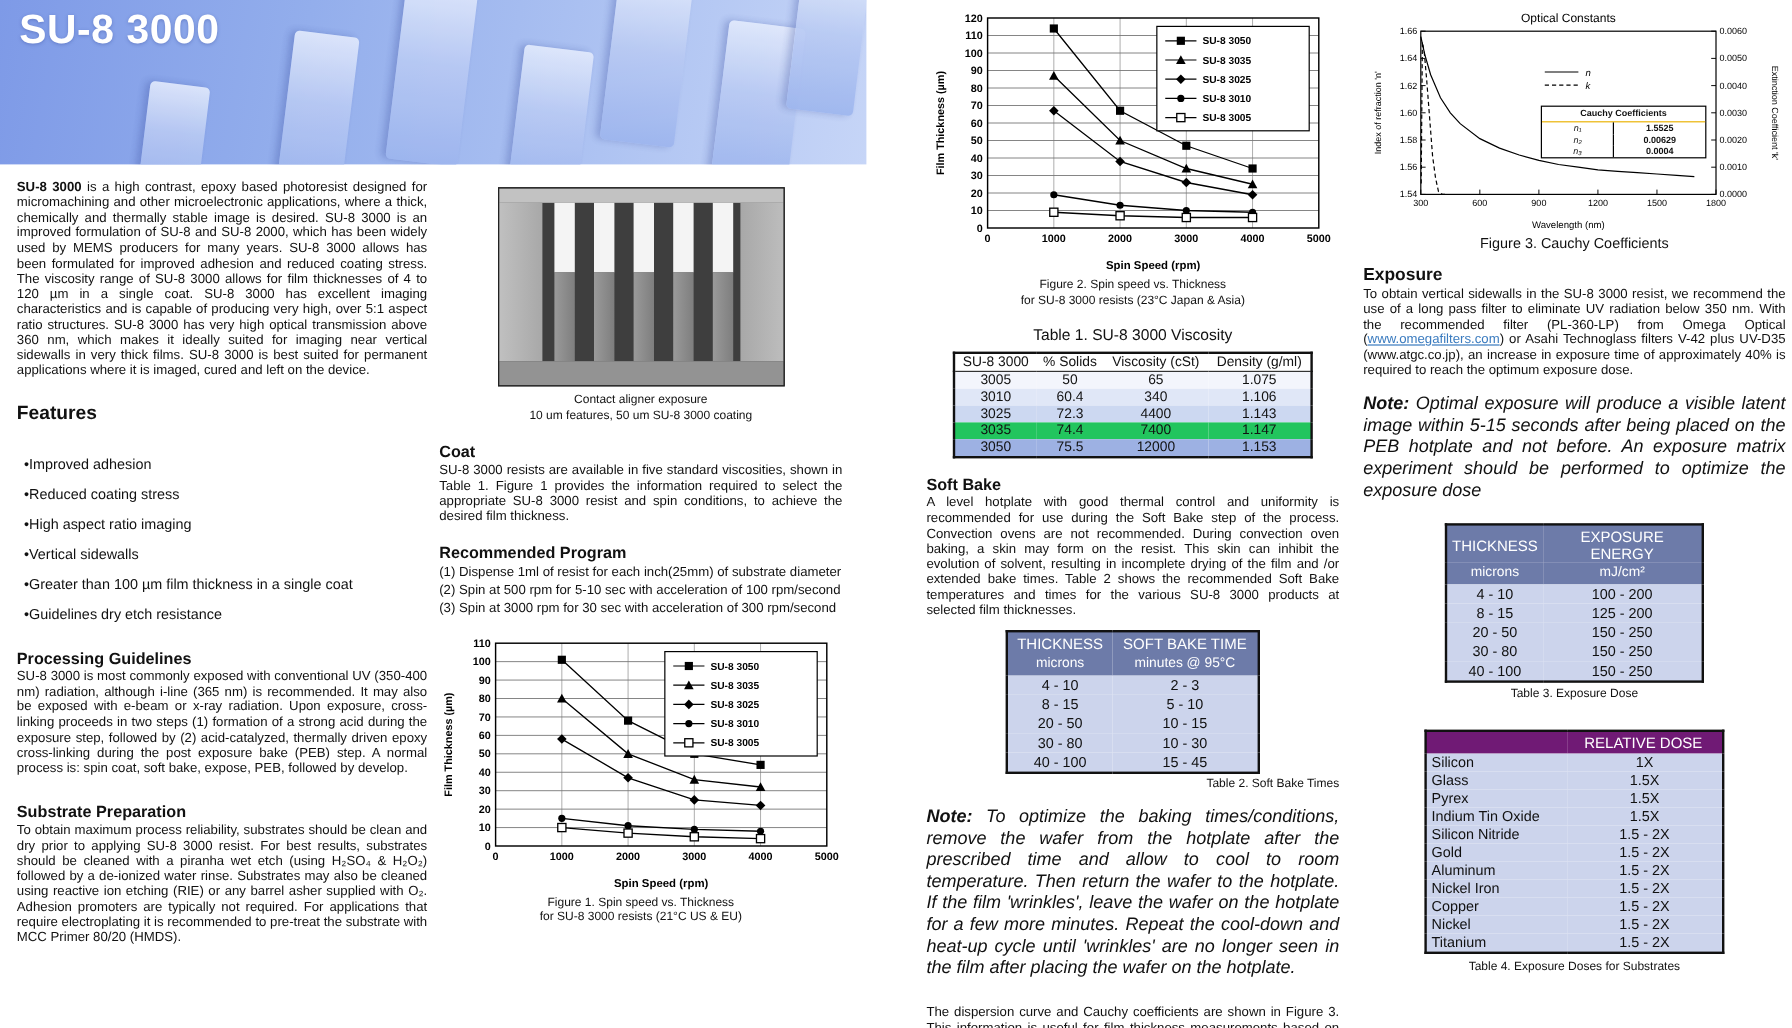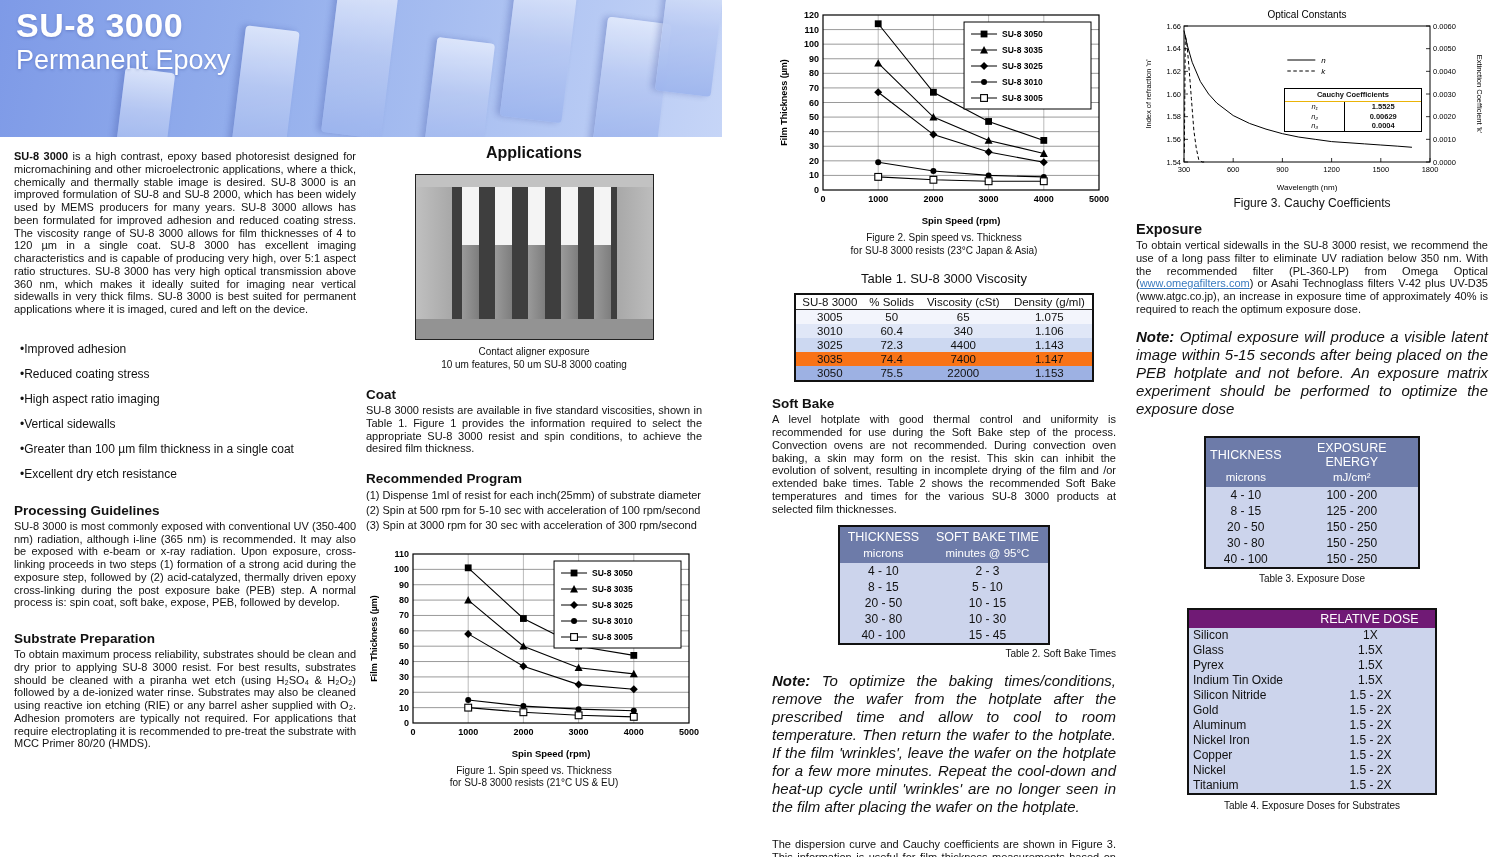--- a/index.html
+++ b/index.html
@@ -87,45 +87,44 @@
       <div class="pillar" style="left:238px;top:28px;width:54px;height:130px"></div>
       <div class="pillar" style="left:330px;top:-14px;width:60px;height:150px"></div>
       <div class="pillar" style="left:430px;top:40px;width:58px;height:120px"></div>
       <div class="pillar" style="left:508px;top:-20px;width:62px;height:140px"></div>
       <div class="pillar" style="left:600px;top:20px;width:64px;height:130px"></div>
       <div class="pillar" style="left:662px;top:-26px;width:56px;height:120px"></div>
       <div class="pillar" style="left:120px;top:70px;width:50px;height:90px"></div>
     </div>
     <div class="banner-text">
       <div class="banner-title">SU-8 3000</div>
-      <div class="banner-sub">Permanent Epoxy</div>
     </div>
   </header>
 
   <section class="col" id="col1">
     <p class="body"><b>SU-8 3000</b><span> is a high contrast, epoxy based photoresist designed for micromachining and other microelectronic applications, where a thick, chemically and thermally stable image is desired.  SU-8 3000 is an improved formulation of SU-8 and SU-8 2000, which has been widely used by MEMS producers for many years. SU-8 3000 allows has been formulated for improved adhesion and reduced coating stress. The viscosity range of SU-8 3000 allows for film thicknesses of 4 to 120 µm in a single coat.  SU-8 3000 has excellent imaging characteristics and is capable of producing very high, over 5:1 aspect ratio structures.  SU-8 3000 has very high optical transmission above 360 nm, which makes it ideally suited for imaging near vertical sidewalls in very thick films.  SU-8 3000 is best suited for permanent applications where it is imaged, cured and left on the device.</span></p>
 
+    <h2 class="big" style="margin-top:20px;">Features</h2>
     <ul id="features-list">
         <li>•Improved adhesion</li>
         <li>•Reduced coating stress</li>
         <li>•High aspect ratio imaging</li>
         <li>•Vertical sidewalls</li>
         <li>•Greater than 100 µm film thickness in a single coat</li>
-        <li>•Excellent dry etch resistance</li>
+        <li>•Guidelines dry etch resistance</li>
       </ul>
 
     <h3 class="sec" style="margin-top:22px;">Processing Guidelines</h3>
     <p class="body">SU-8 3000 is most commonly exposed with conventional UV (350-400 nm) radiation, although i-line (365 nm) is recommended.  It may also be exposed with e-beam or x-ray radiation.  Upon exposure, cross-linking proceeds in two steps (1) formation of a strong acid during the exposure step, followed by (2) acid-catalyzed, thermally driven epoxy cross-linking during the post exposure bake (PEB) step.  A normal process is:  spin coat, soft bake, expose, PEB, followed by develop.</p>
 
     <h3 class="sec" style="margin-top:22px;">Substrate Preparation</h3>
     <p class="body">To obtain maximum process reliability, substrates should be clean and dry prior to applying SU-8 3000 resist. For best results, substrates should be cleaned with a piranha wet etch (using H₂SO₄ &amp; H₂O₂) followed by a de-ionized water rinse.  Substrates may also be cleaned using reactive ion etching (RIE) or any barrel asher supplied with O₂.  Adhesion promoters are typically not required. For applications that require electroplating it is recommended to pre-treat the substrate with MCC Primer 80/20 (HMDS).</p>
   </section>
 
   <section class="col" id="col2">
-    <h2 class="big" style="text-align:center;">Applications</h2>
 
     <div class="sem">
       <div class="sem-top"></div>
       <div class="sem-wall" style="left:0;"></div>
       <div class="sem-wall right"></div>
       <div class="sem-pillar" style="left:46px;">
           <div class="sem-cap"></div>
           <div class="sem-body"></div>
         </div>
       <div class="sem-pillar" style="left:79px;">
@@ -355,30 +354,30 @@
             <td>60.4</td>
             <td>340</td>
             <td>1.106</td>
           </tr>
           <tr style="background: rgb(204, 216, 241);">
             <td>3025</td>
             <td>72.3</td>
             <td>4400</td>
             <td>1.143</td>
           </tr>
-          <tr style="background: #f97316;">
+          <tr style="background: #22c55e;">
             <td>3035</td>
             <td>74.4</td>
             <td>7400</td>
             <td>1.147</td>
           </tr>
           <tr style="background: rgb(157, 177, 227);">
             <td>3050</td>
             <td>75.5</td>
-            <td>22000</td>
+            <td>12000</td>
             <td>1.153</td>
           </tr>
         </tbody>
     </table>
 
     <h3 class="sec" style="margin-top:14px;">Soft Bake</h3>
     <p class="body">A level hotplate with good thermal control and uniformity is recommended for use during the Soft Bake step of the process. Convection ovens are not recommended. During convection oven baking, a skin may form on the resist. This skin can inhibit the evolution of solvent, resulting in incomplete drying of the film and /or extended bake times. Table 2 shows the recommended Soft Bake temperatures and times for the various SU-8 3000 products at selected film thicknesses.</p>
 
     <table class="t23" id="table2" style="margin-top:10px;">
       <thead>

